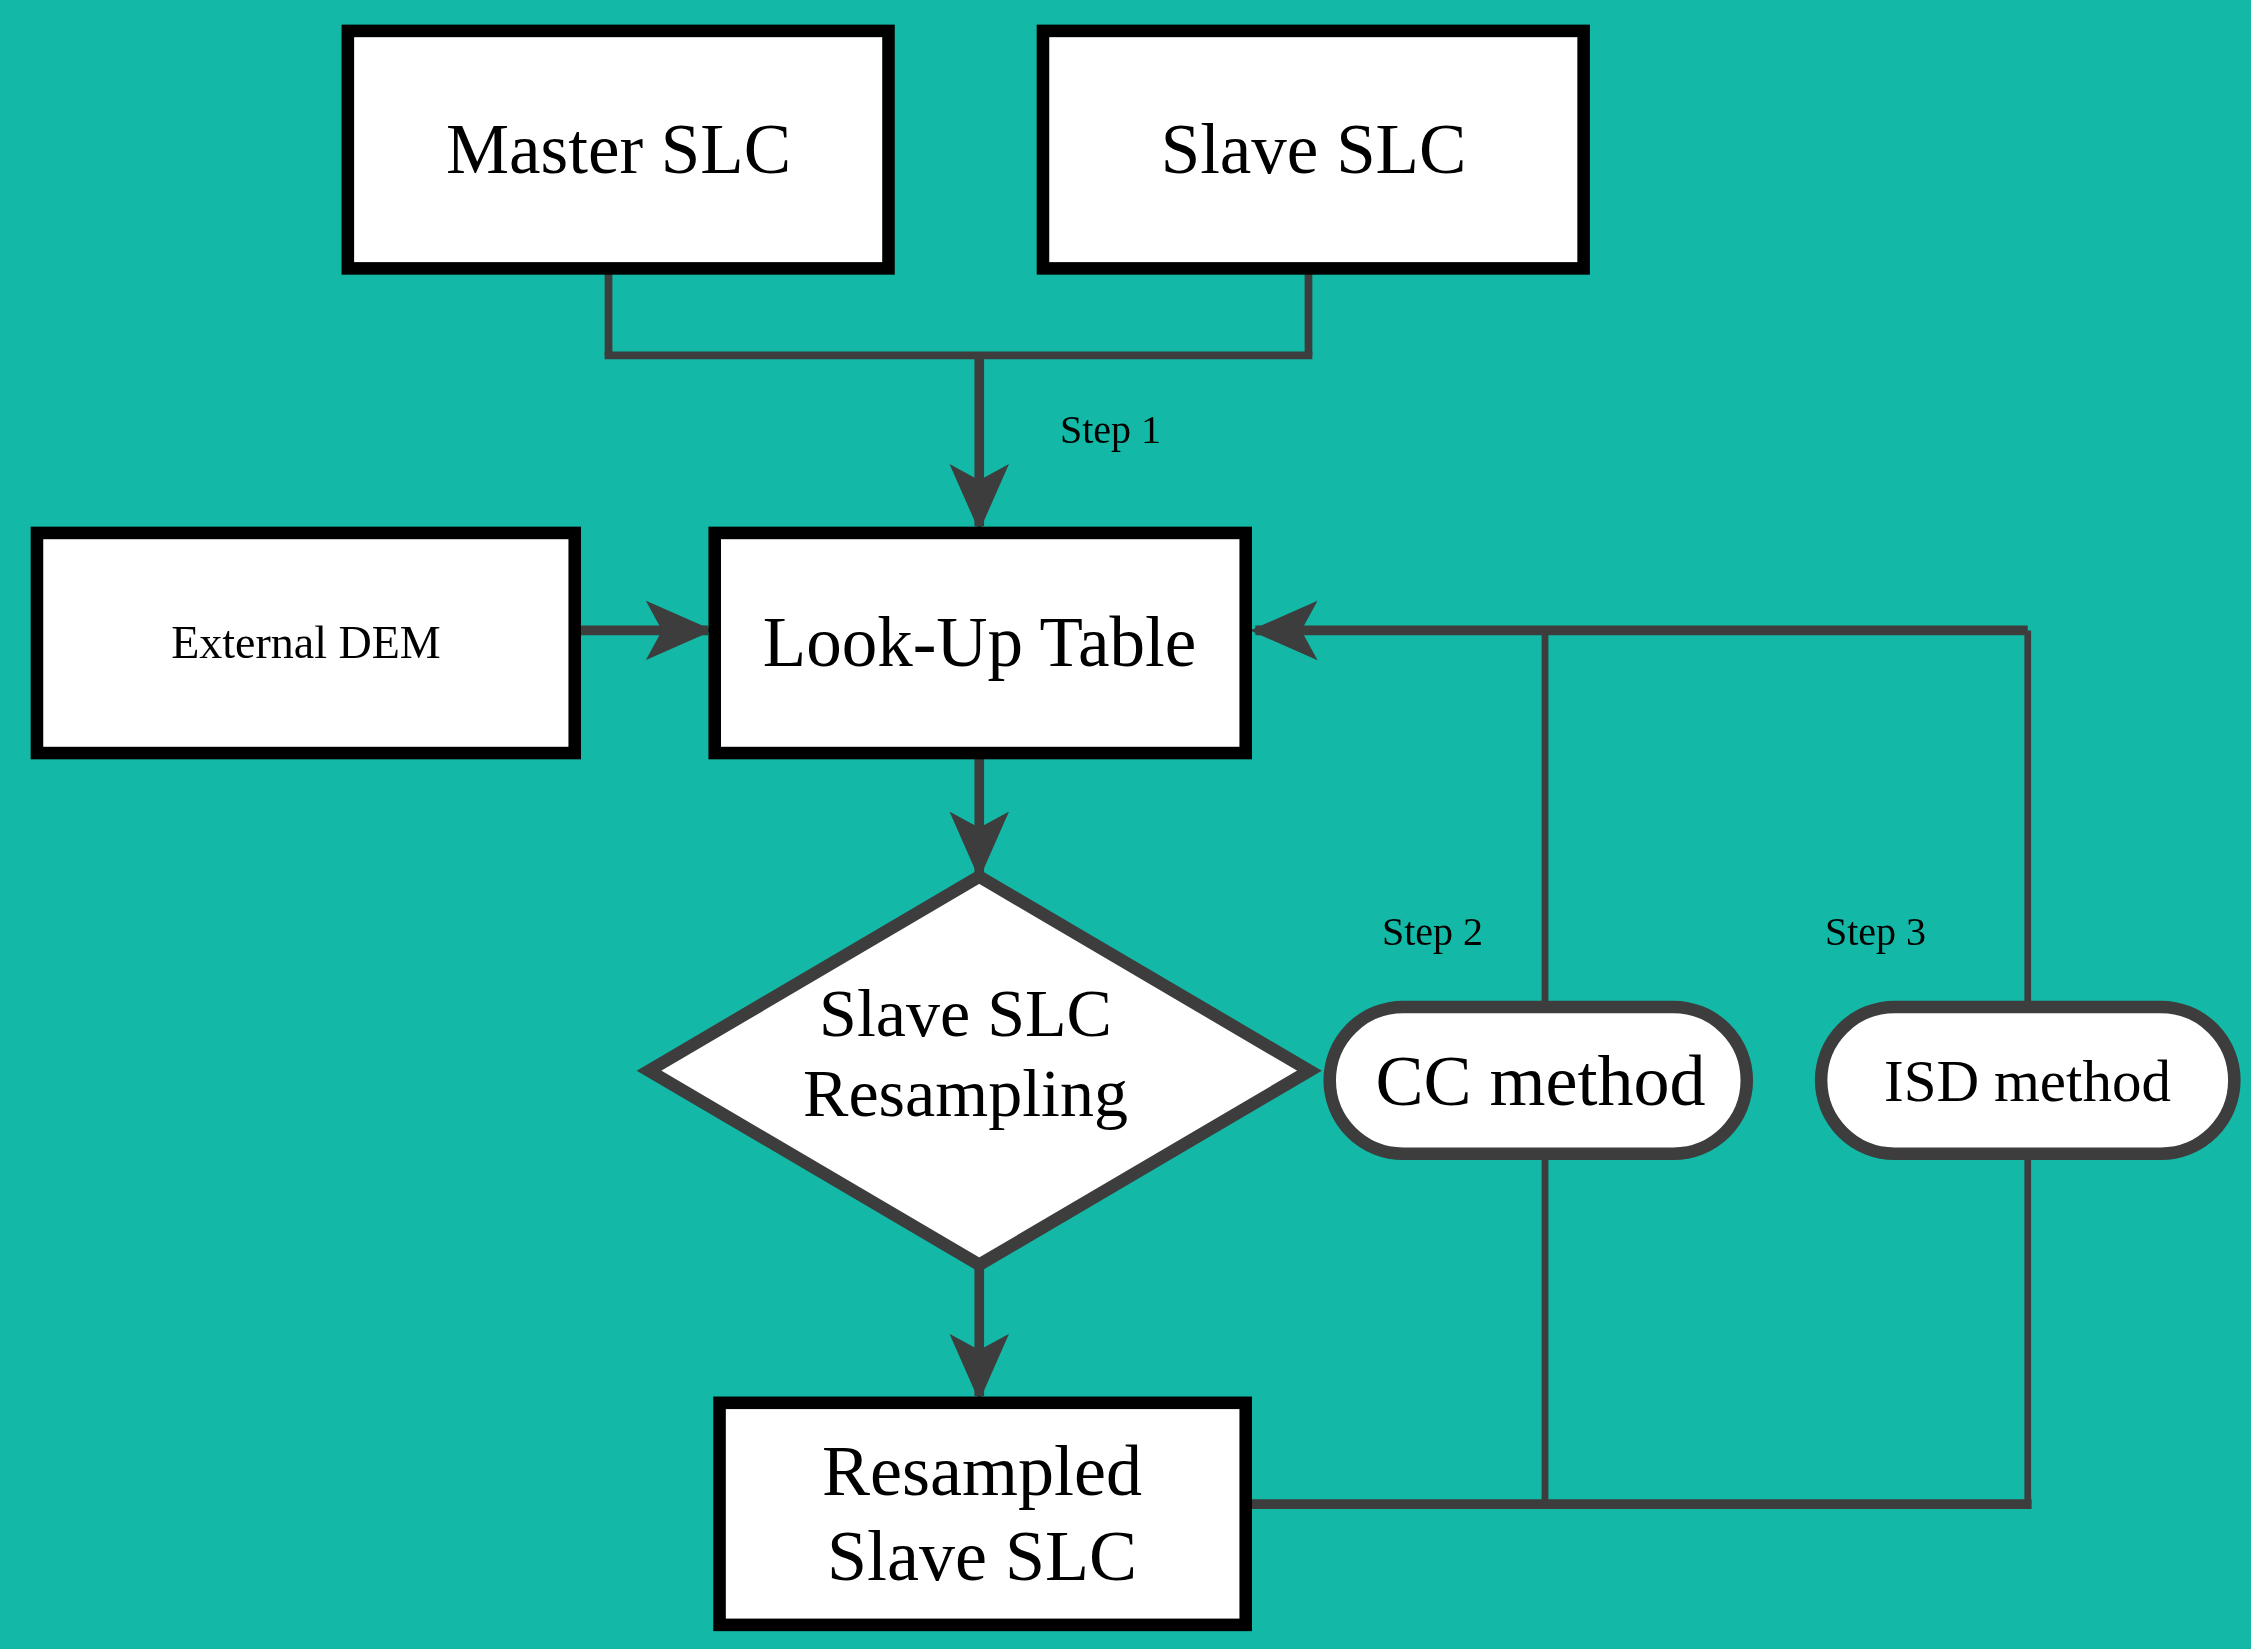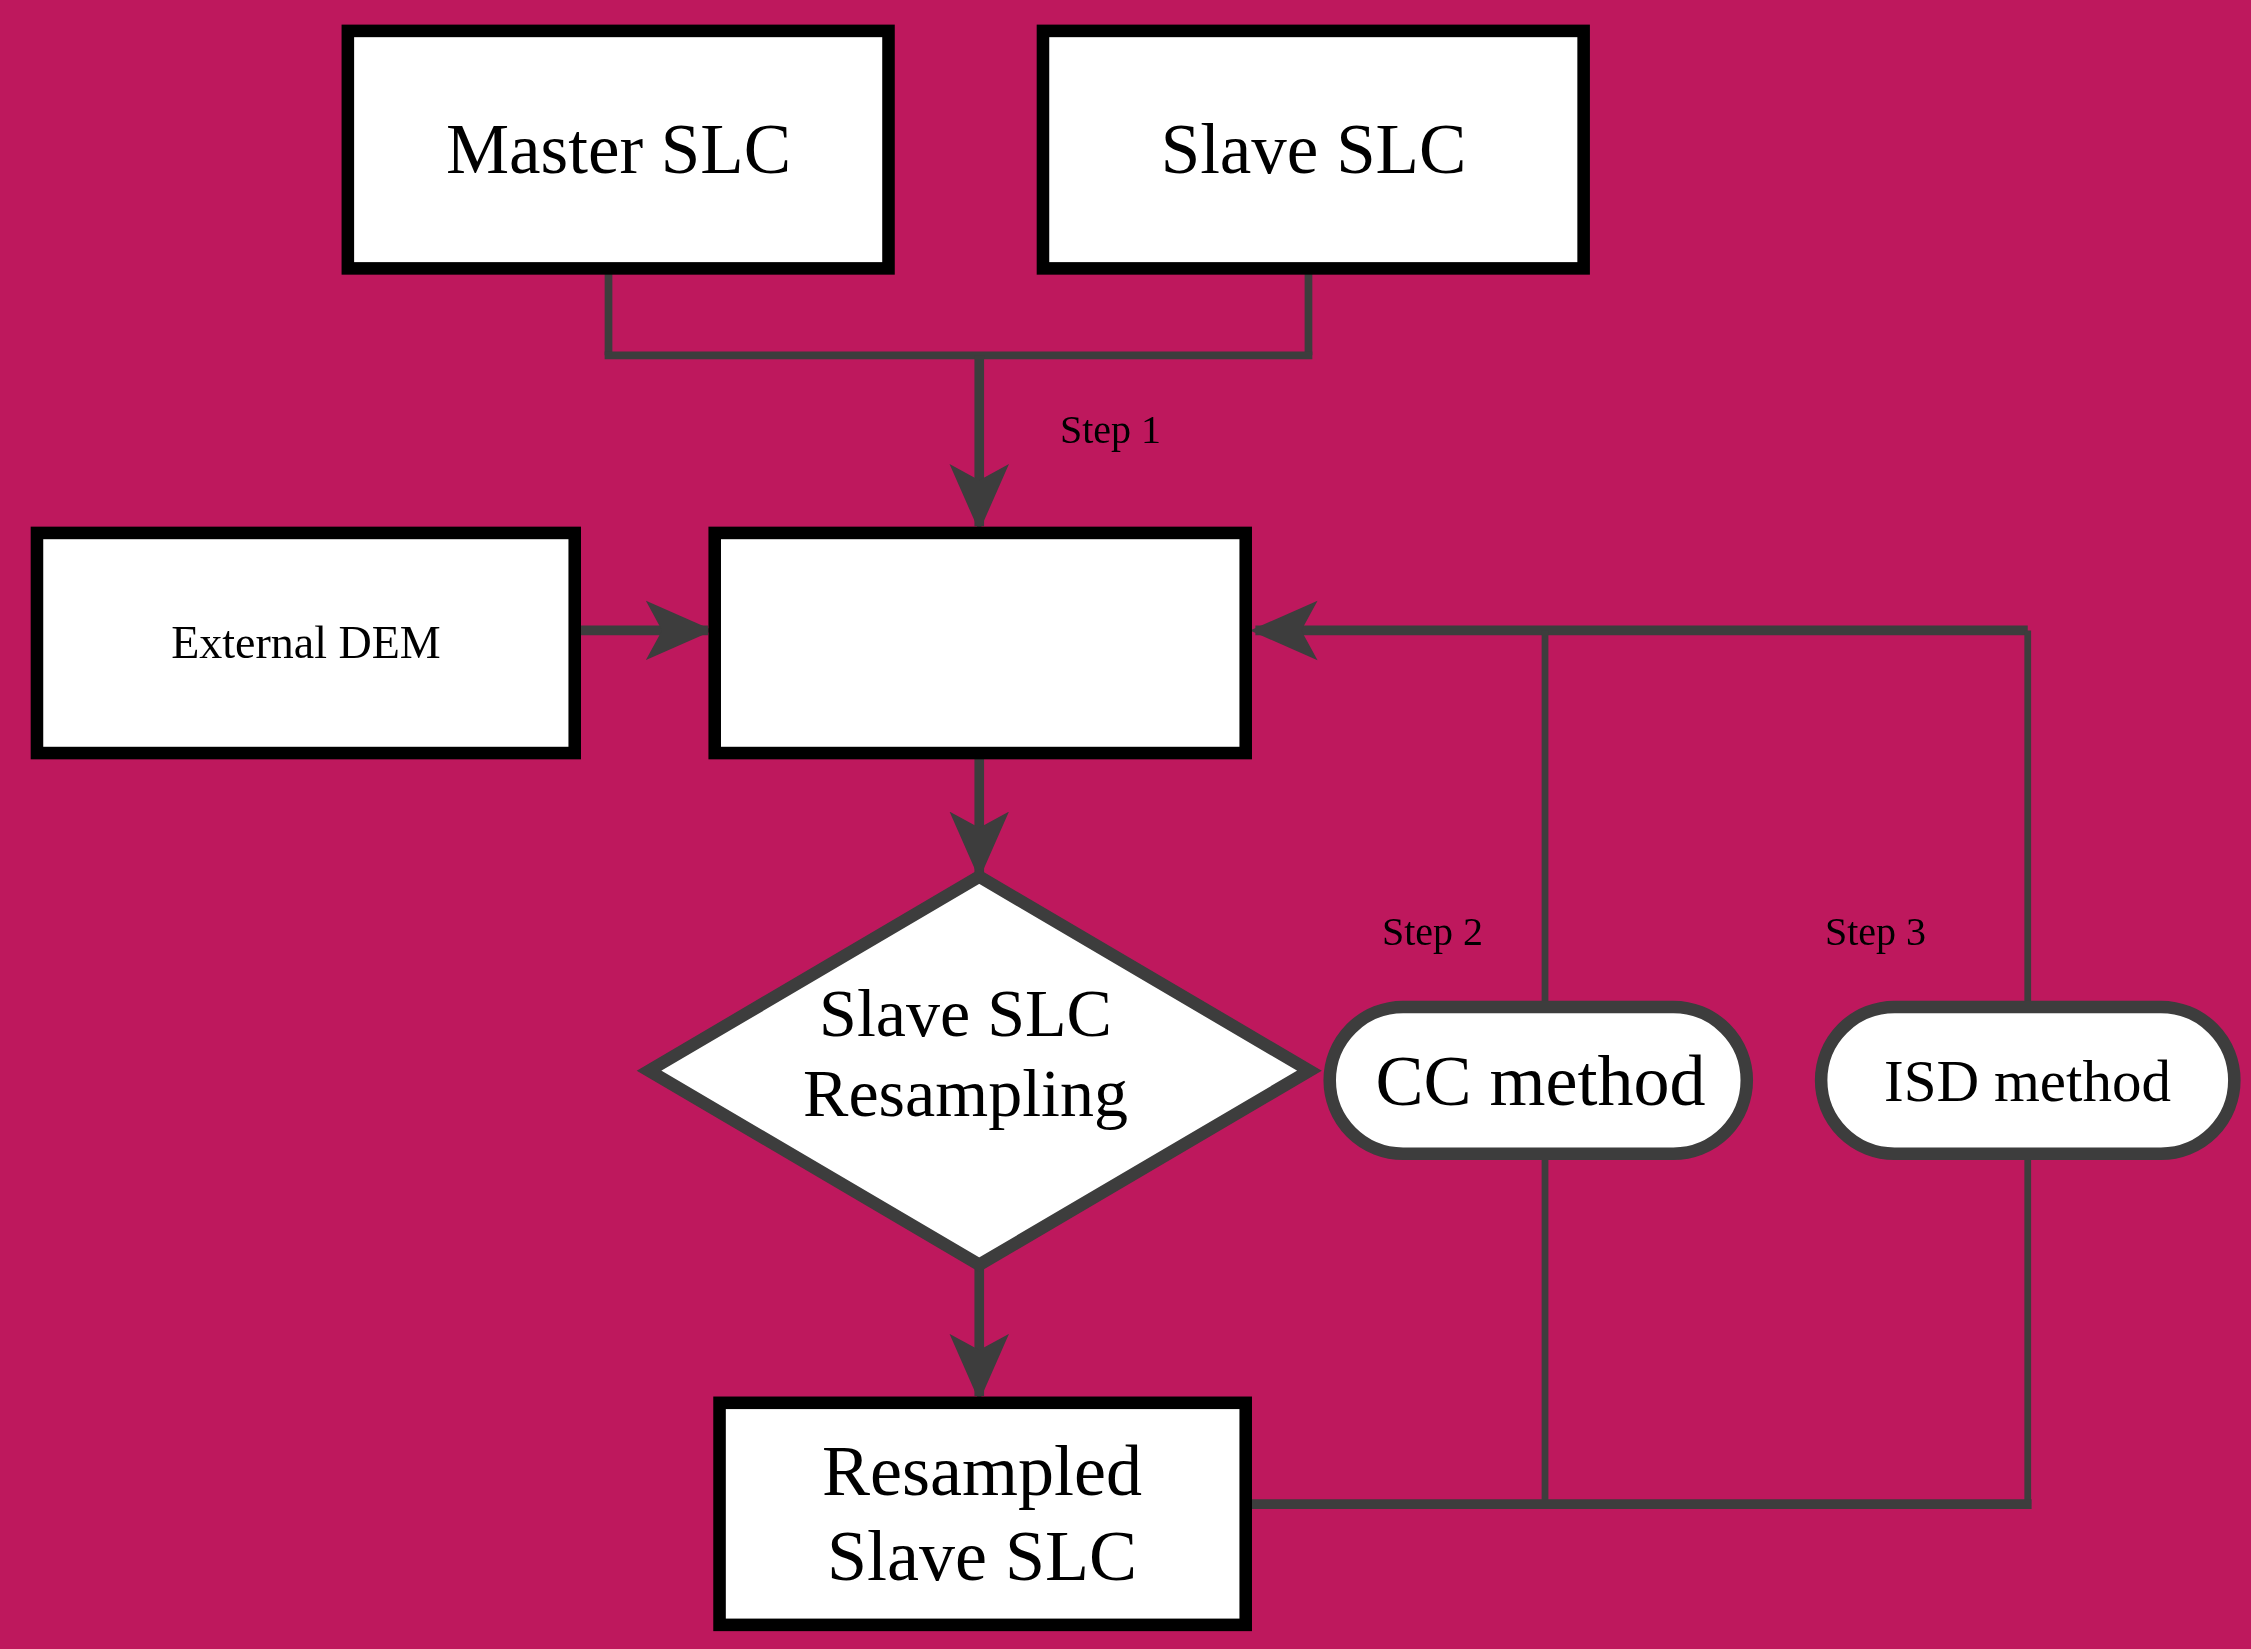--- a/index.html
+++ b/index.html
@@ -4,21 +4,21 @@
 <style>
   html, body {
     margin: 0;
     padding: 0;
     background: #ffffff;
   }
   #canvas {
     position: relative;
     width: 2252px;
     height: 1649px;
-    background: #be185d;
+    background: #14b8a6;
     overflow: hidden;
     font-family: "Liberation Serif", "DejaVu Serif", serif;
   }
   #flow-svg {
     position: absolute;
     top: 0;
     left: 0;
     width: 2252px;
     height: 1649px;
   }
@@ -108,20 +108,21 @@
 
     <rect x="745" y="1453" width="545" height="230" fill="#ffffff" stroke="#000000" stroke-width="13"></rect>
   </svg>
 
   <div class="node-label lbl-master">Master SLC</div>
 
   <div class="node-label lbl-slave">Slave SLC</div>
 
   <div class="node-label lbl-dem">External DEM</div>
 
+  <div class="node-label lbl-lut">Look-Up Table</div>
 
   <div class="node-label lbl-diamond">Slave SLC
 Resampling</div>
 
   <div class="node-label lbl-cc">CC method</div>
 
   <div class="node-label lbl-isd">ISD method</div>
 
   <div class="node-label lbl-resamp">Resampled
 Slave SLC</div>

